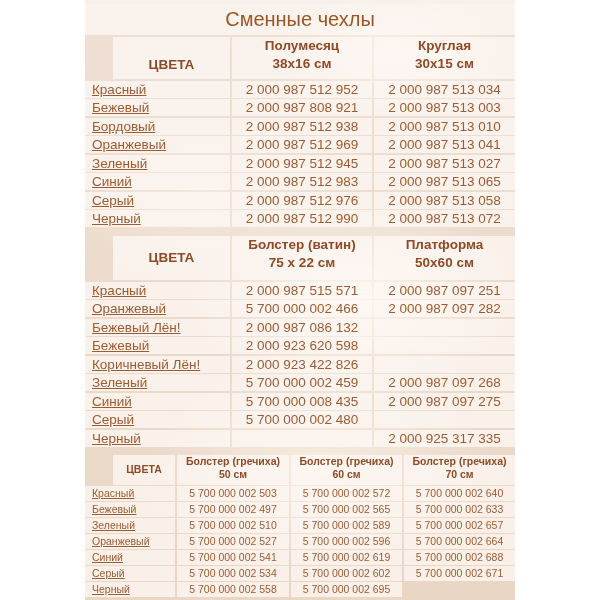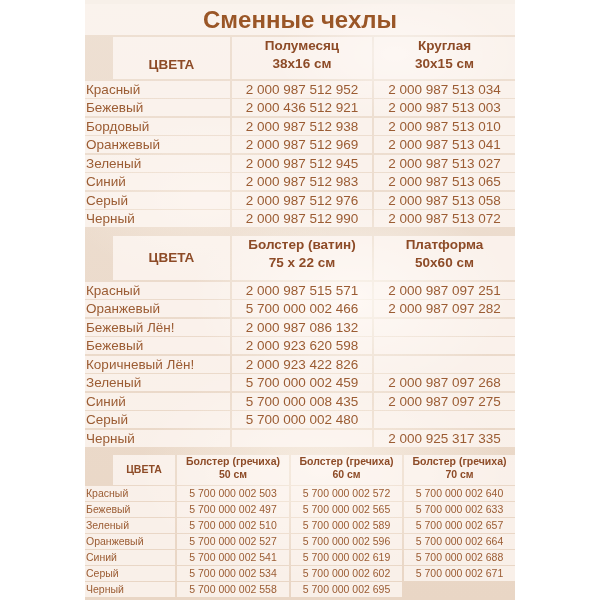--- a/index.html
+++ b/index.html
@@ -15,38 +15,38 @@
       radial-gradient(230px 150px at 62% 50%, rgba(255,253,248,0.75), transparent 70%),
       radial-gradient(200px 120px at 28% 33%, rgba(250,240,230,0.5), transparent 70%),
       radial-gradient(260px 160px at 55% 78%, rgba(255,250,242,0.6), transparent 70%),
       linear-gradient(#eee0d3,#e9d6c5);
   }
   .top-strip{height:4px;background:rgba(255,255,255,0.5);}
   .title-band{
     height:31px;margin-bottom:2px;background:rgba(255,250,246,0.72);
     display:flex;align-items:center;justify-content:center;
   }
-  .title-band span{font-size:24px;font-weight:bold;color:#9a5627;}
+  .title-band span{font-size:20px;font-weight:normal;color:#9a5627;}
   .tbl{display:grid;gap:1.5px 2px;}
   .tbl-a{grid-template-columns:145px 140px 141px;grid-auto-rows:17px;}
   .t1{grid-template-rows:42px;margin-bottom:9px;}
   .t2{grid-template-rows:44px;margin-bottom:8px;}
   .tbl-b{grid-template-columns:90px 112px 111px 111px;grid-template-rows:30px;grid-auto-rows:14.5px;}
   .cell{
     background:rgba(255,250,246,0.72);color:#9b5c33;font-size:13.5px;
     display:flex;align-items:center;overflow:hidden;white-space:nowrap;
   }
   .tbl-b .cell{font-size:10.5px;}
   .cell.h{
     flex-direction:column;align-items:center;
     font-weight:bold;color:#8d4b27;line-height:1.3;
   }
   .cell.colors-h{flex-direction:row;justify-content:center;margin-left:28px;}
   .t1 .colors-h{align-items:flex-end;padding-bottom:5px;box-sizing:border-box;}
-  .cell.name{padding-left:1px;}
+  .cell.name{padding-left:7px;text-decoration:underline;}
   .cell.num{justify-content:center;}
 </style>
 </head>
 <body>
 
 <div class="canvas">
   <div class="content">
     <div class="top-strip"></div>
     <div class="title-band">
       <span>Сменные чехлы</span>
@@ -58,21 +58,21 @@
           <div class="hline">38х16 см</div>
         </div>
         <div class="cell h">
           <div class="hline">Круглая</div>
           <div class="hline">30х15 см</div>
         </div>
         <div class="cell name">Красный</div>
         <div class="cell num">2 000 987 512 952</div>
         <div class="cell num">2 000 987 513 034</div>
         <div class="cell name">Бежевый</div>
-        <div class="cell num">2 000 436 512 921</div>
+        <div class="cell num">2 000 987 808 921</div>
         <div class="cell num">2 000 987 513 003</div>
         <div class="cell name">Бордовый</div>
         <div class="cell num">2 000 987 512 938</div>
         <div class="cell num">2 000 987 513 010</div>
         <div class="cell name">Оранжевый</div>
         <div class="cell num">2 000 987 512 969</div>
         <div class="cell num">2 000 987 513 041</div>
         <div class="cell name">Зеленый</div>
         <div class="cell num">2 000 987 512 945</div>
         <div class="cell num">2 000 987 513 027</div>

